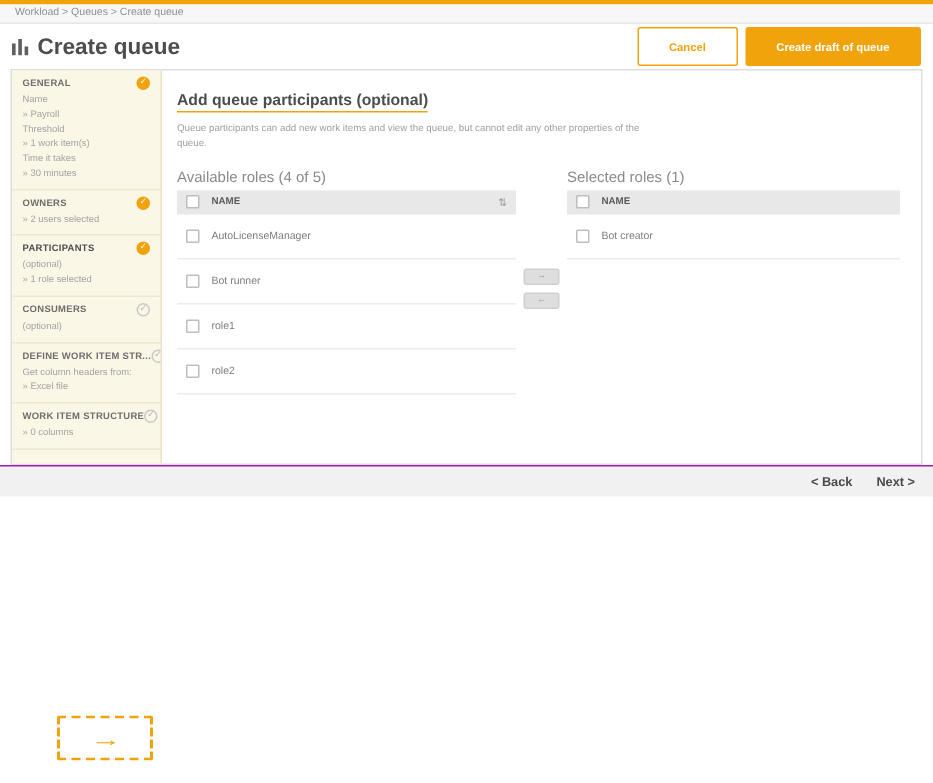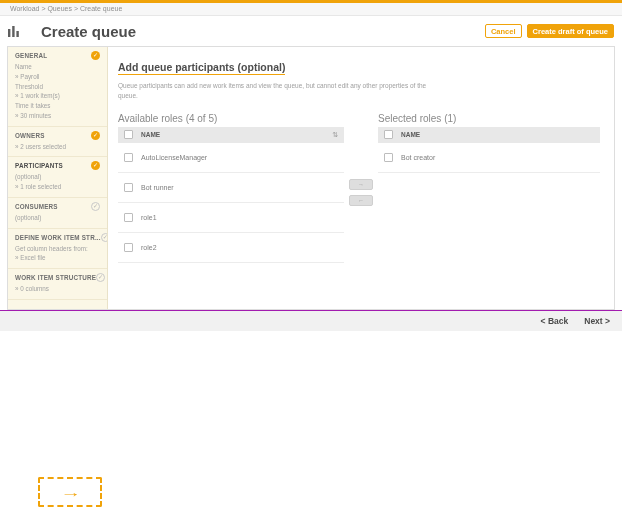--- a/index.html
+++ b/index.html
@@ -4,25 +4,25 @@
 <style>
   * { box-sizing: border-box; margin: 0; padding: 0; }
   html,body { background:#fff; }
   body { font-family: "Liberation Sans", sans-serif; }
   .page { position:relative; width:622px; height:522px; background:#fff; overflow:hidden; }
 
   .topline { height:3px; background:#F0A30A; }
   .breadcrumb-bar { height:13px; background:#f7f7f7; border-bottom:1px solid #e7e7e7;
     font-size:7px; line-height:12px; color:#8f8f8f; padding-left:10px; }
 
-  .header { display:flex; align-items:center; height:30px; padding:0 8px;gap:16px; }
+  .header { display:flex; align-items:center; height:30px; padding:0 8px; }
   .queue-icon { display:inline-flex; margin-right:5px; }
   .page-title { font-size:15px; font-weight:bold; color:#4d4d4d; }
   .header-actions { margin-left:auto; display:flex; gap:5px; }
-  .btn { font-size:7.5px; font-weight:bold; height:14px; padding:0 5px; border-radius:2px;
+  .btn { font-size:7.5px; font-weight:bold; height:26px; padding:0 20px; border-radius:2px;
     cursor:pointer; font-family:inherit; }
   .btn-outline { background:#fff; color:#F0A30A; border:1px solid #F0A30A; }
   .btn-solid { background:#F0A30A; color:#fff; border:1px solid #F0A30A;text-align:center; }
 
   .main-box { margin:0 7px; border:1px solid #ddd; display:flex; height:264px; background:#fff; }
 
   .sidebar { width:100px; flex:none; background:#FBF7E6; border-right:1px solid #e9e2c8; overflow:hidden; }
   .side-sec { padding:4px 7px 5px; border-bottom:1px solid #efe8cf; cursor:pointer; }
   .sec-head { display:flex; align-items:center; justify-content:space-between; }
   .sec-label { font-size:6.3px; font-weight:bold; color:#6e6e6e; letter-spacing:0.2px; white-space:nowrap; }

